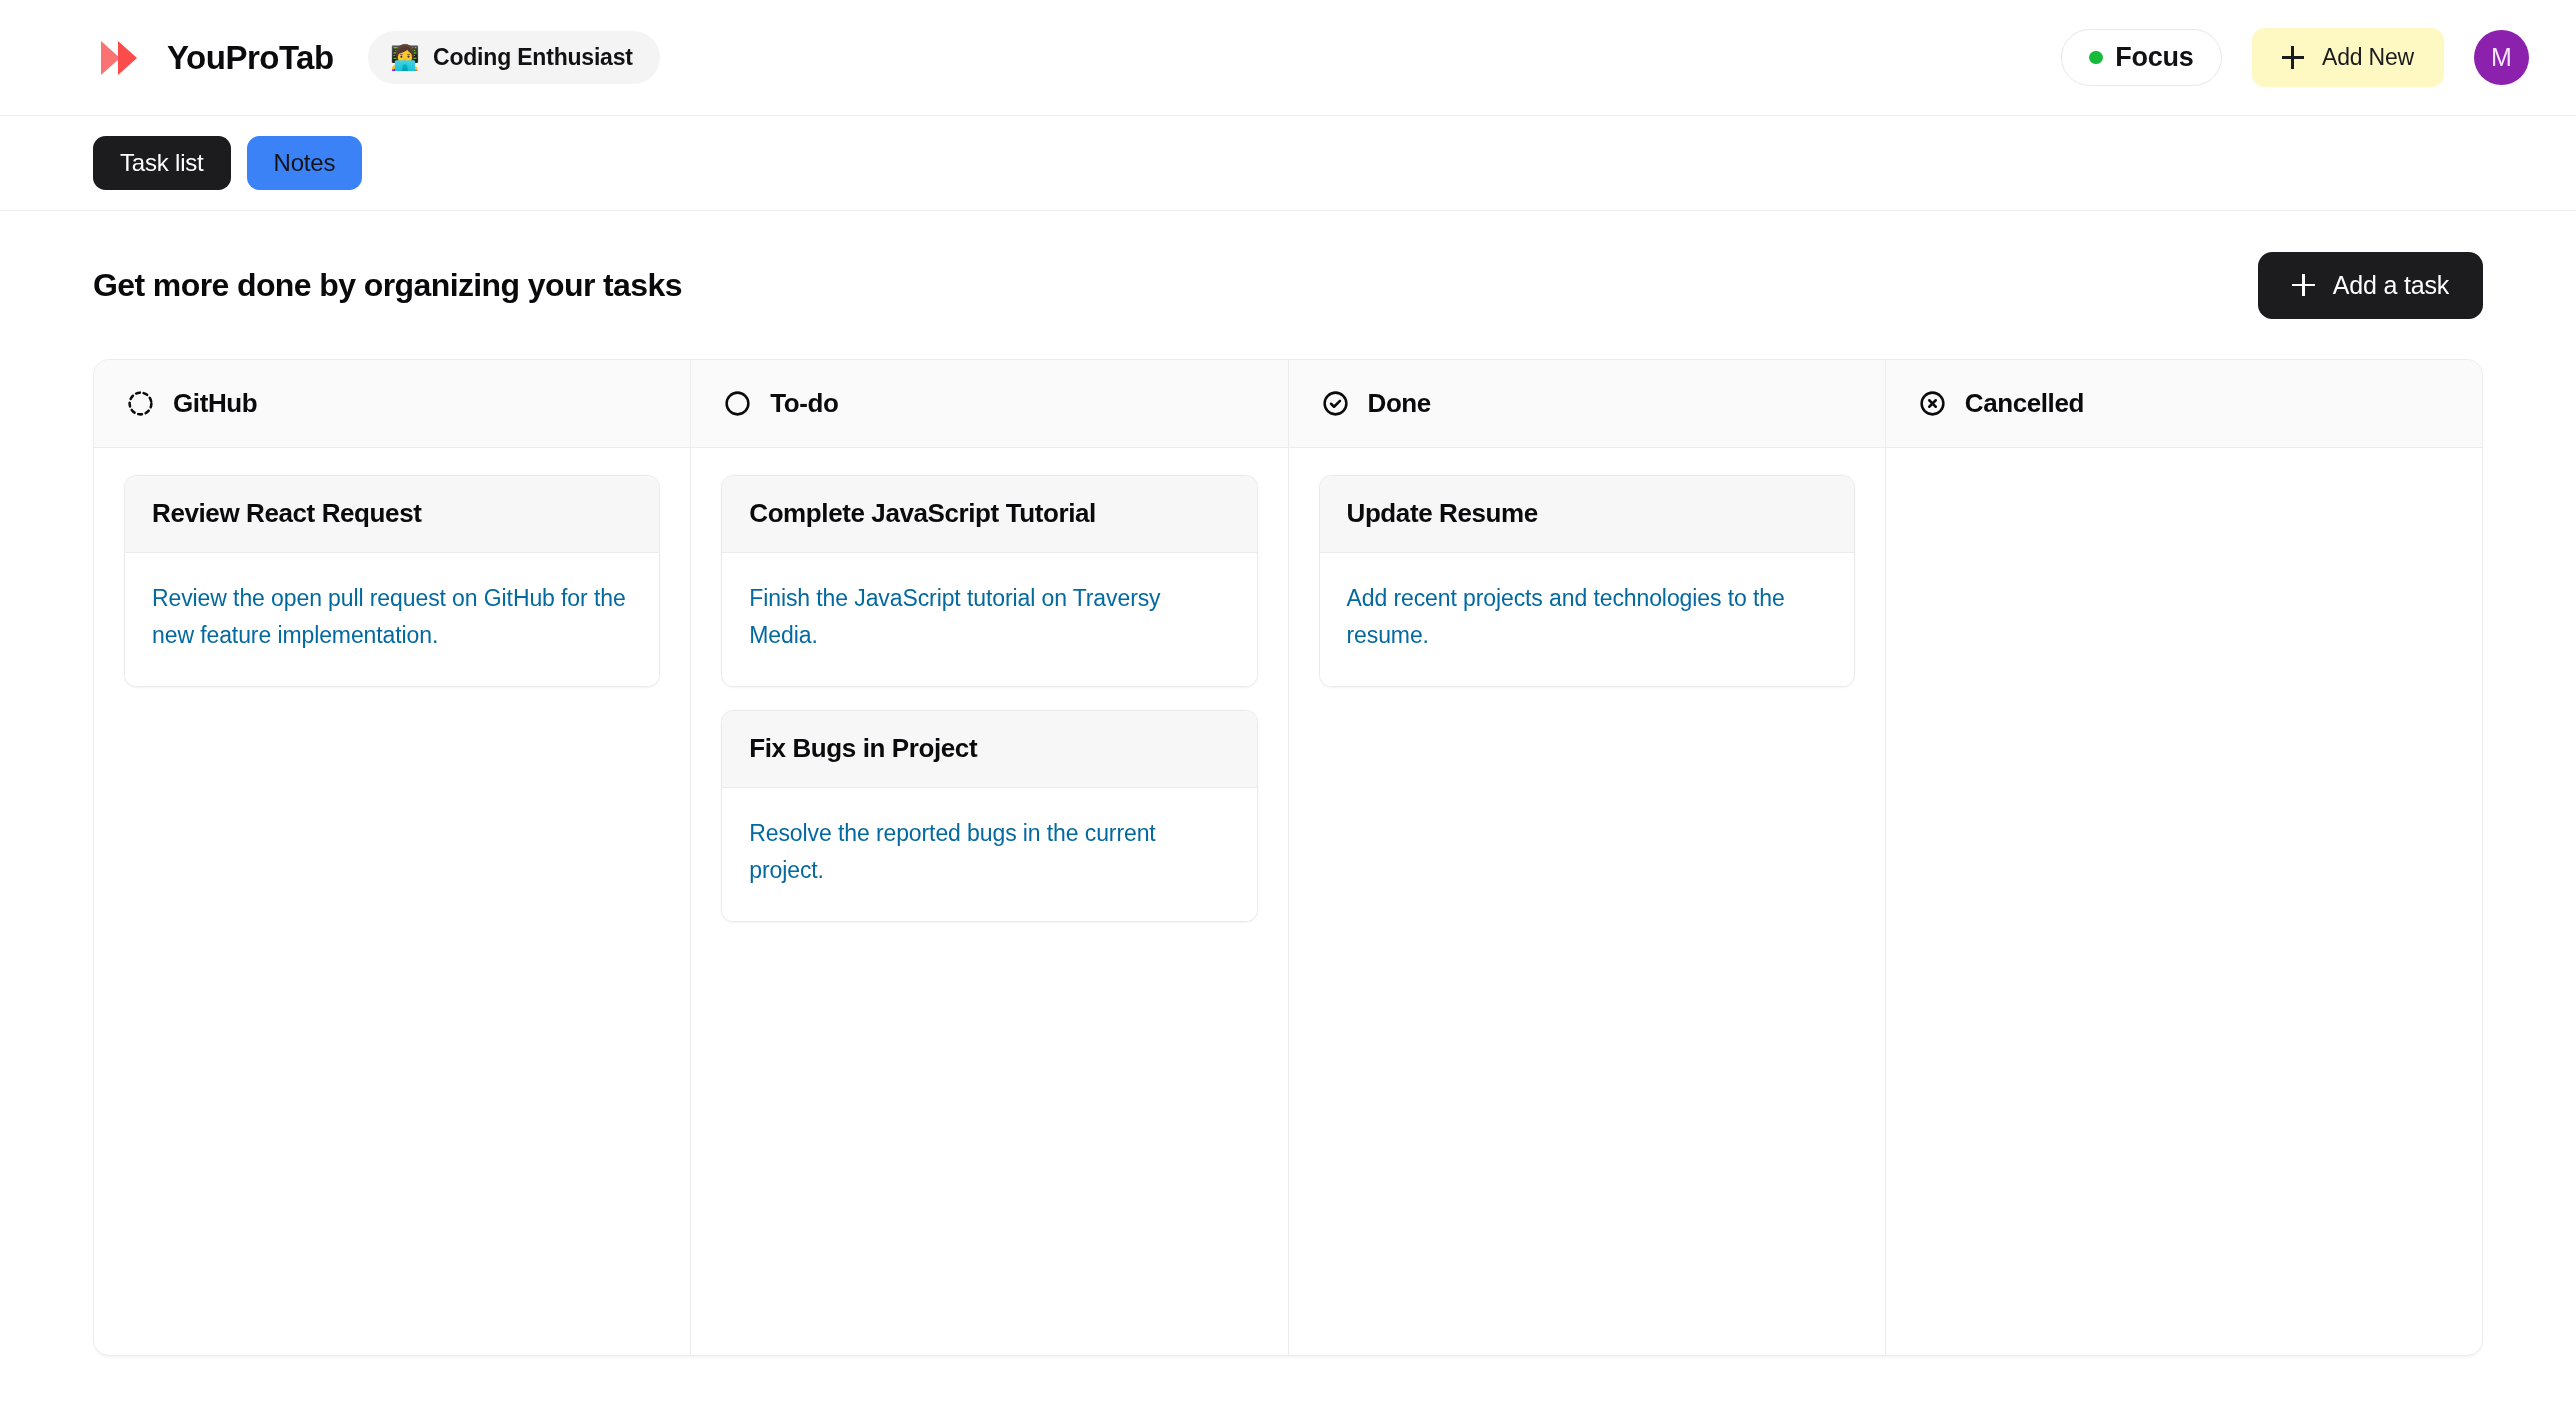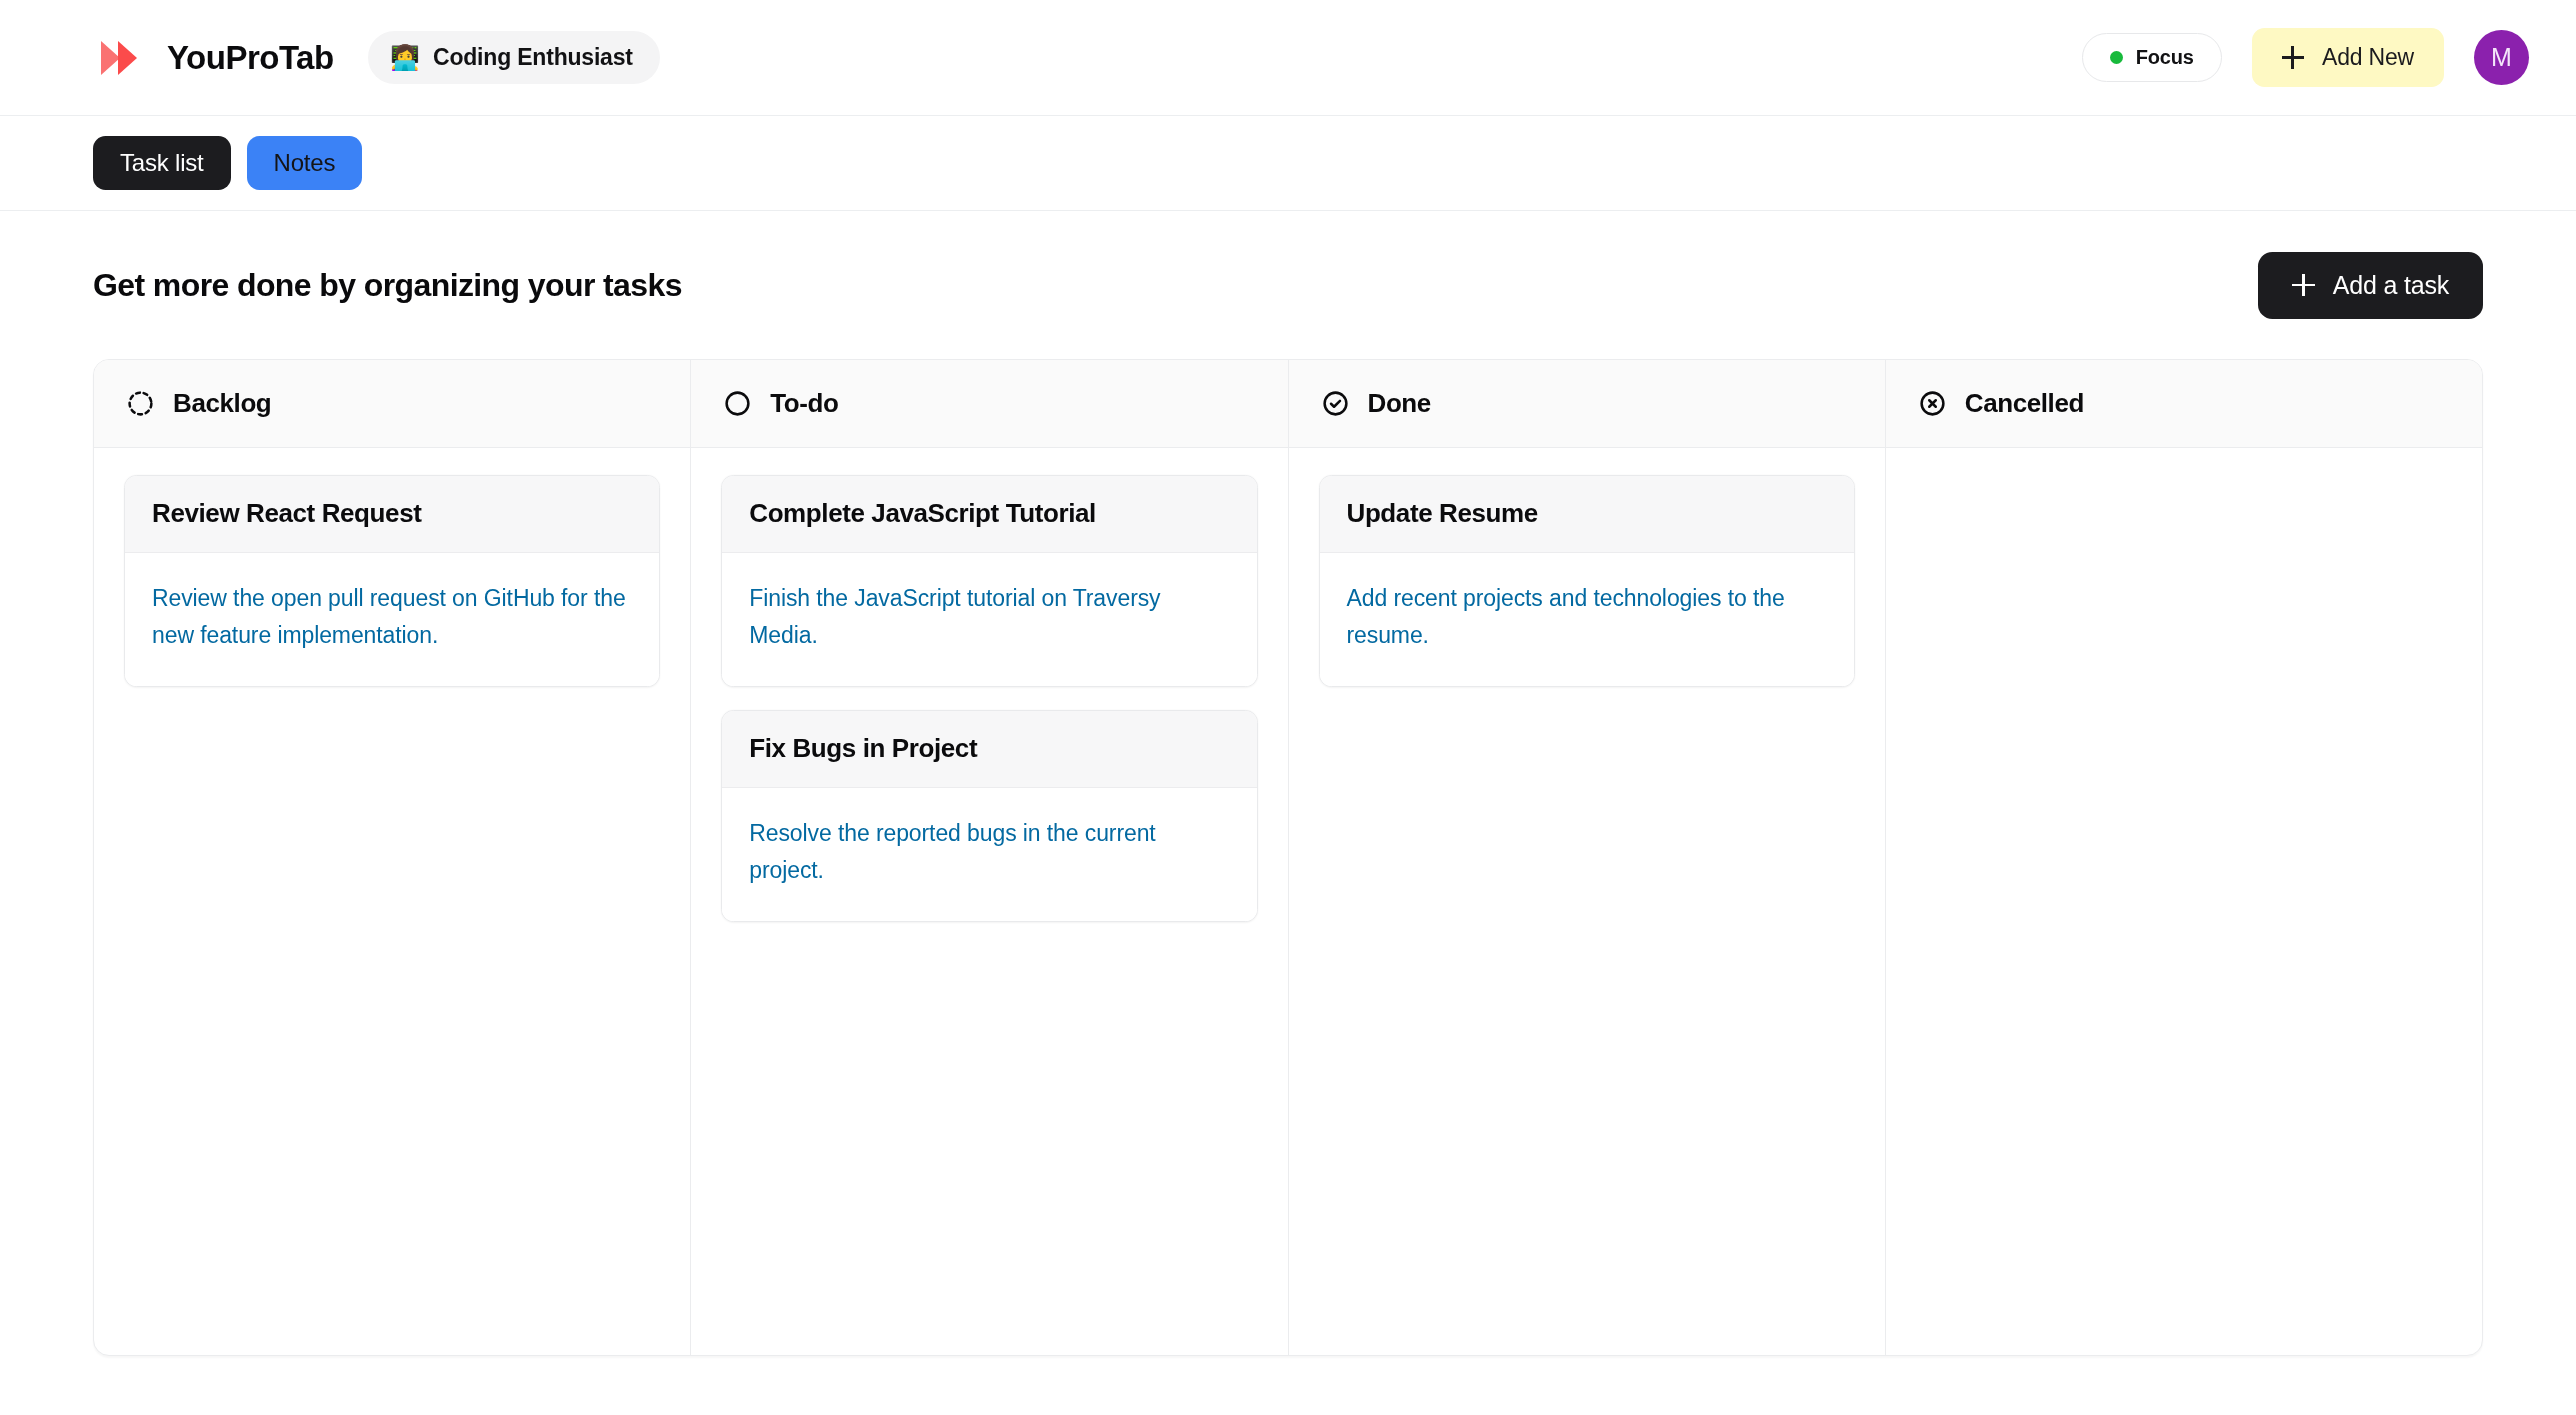--- a/index.html
+++ b/index.html
@@ -87,21 +87,21 @@
     border-radius: 894px;
     padding: 11.6px 27px;
   }
   .focus-dot {
     width: 13.4px; height: 13.4px;
     border-radius: 50%;
     background: #18ba3c;
     display: block;
   }
   .focus-label {
-    font-size: 20px;
+    font-size: 27px;
     font-weight: bold;
     color: #121214;
     letter-spacing: -0.2px;
     text-align: center;
   }
 
   .addnew-btn {
     display: flex;
     align-items: center;
     gap: 18px;
@@ -325,21 +325,21 @@
     </button>
   </div>
 
   <section class="board">
 
     <div class="column">
       <div class="col-head">
         <svg class="col-icon" viewBox="0 0 24 24" fill="none" stroke="#0b0b0d" stroke-width="2.1" stroke-linecap="round" stroke-dasharray="3.2 3.2">
           <circle cx="12" cy="12" r="9"></circle>
         </svg>
-        <span class="col-title">Backlog</span>
+        <span class="col-title">GitHub</span>
       </div>
       <div class="col-body">
         <article class="task-card">
           <div class="task-card-head">
             <h3 class="task-title">Review React Request</h3>
           </div>
           <div class="task-card-body">
             <p class="task-desc">Review the open pull request on GitHub for the new feature implementation.</p>
           </div>
         </article>

